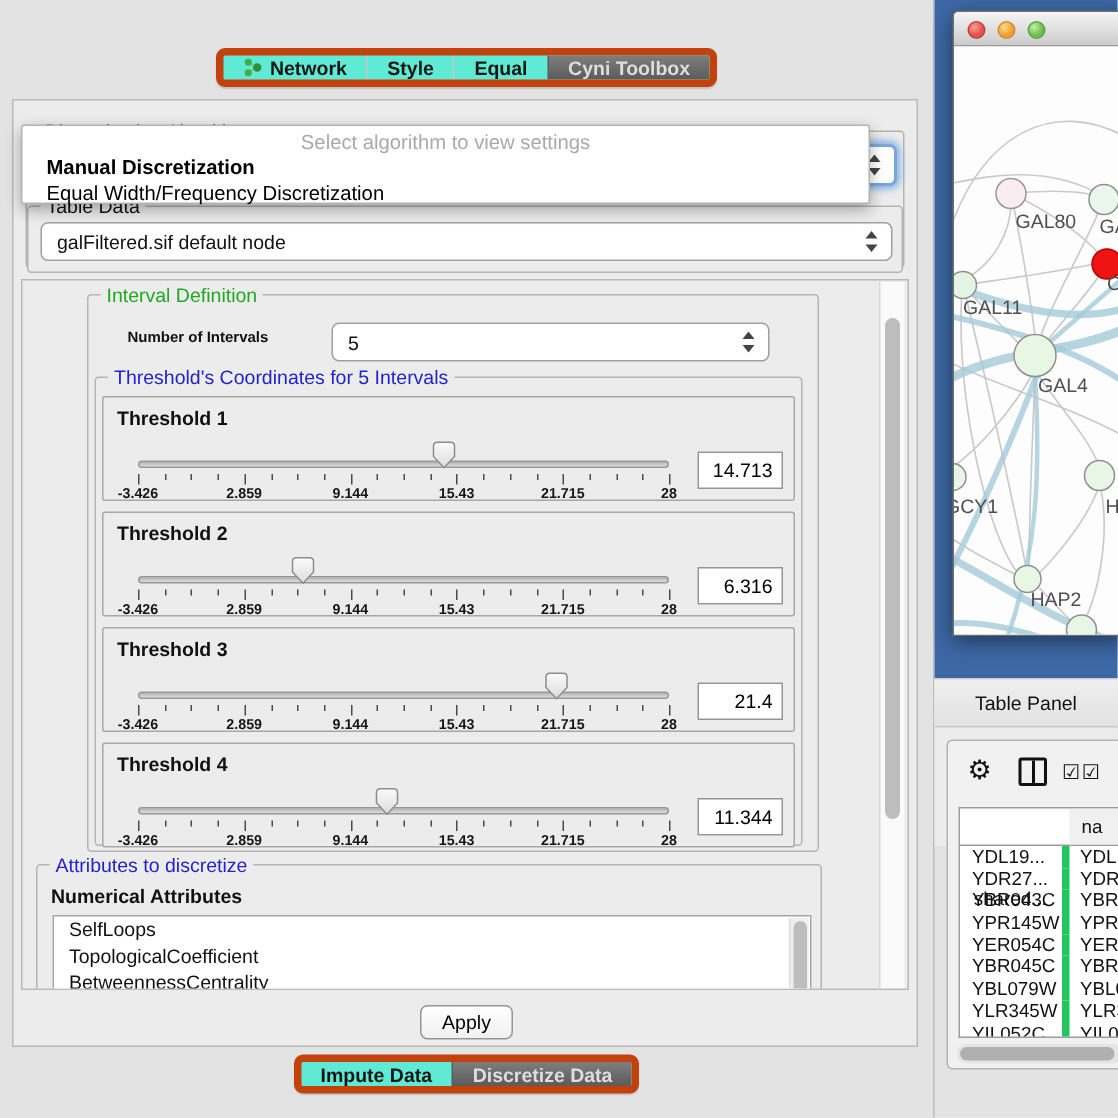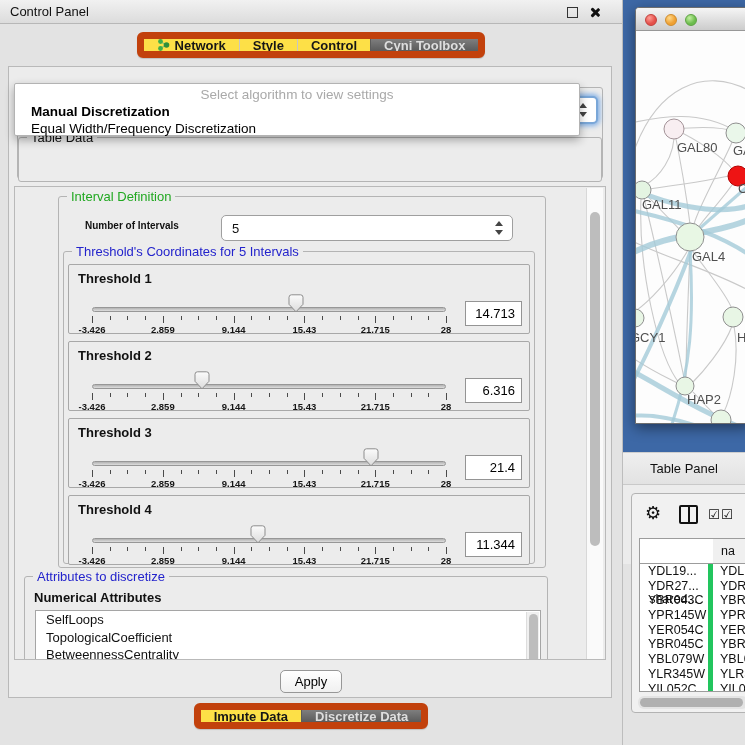--- a/index.html
+++ b/index.html
@@ -14,22 +14,22 @@
     font-size:13px; line-height:23px; padding-left:10px; }
   .float-btn { position:absolute; right:44px; top:7px; width:11px; height:11px;
     border:1.5px solid #333; background:transparent; cursor:default; }
   .close-btn { position:absolute; right:21px; top:6px; width:13px; height:13px; }
   .close-btn:before,.close-btn:after { content:""; position:absolute; left:6px; top:1px;
     width:2.5px; height:11px; background:#111; border-radius:1px; }
   .close-btn:before { transform:rotate(45deg);} .close-btn:after { transform:rotate(-45deg);}
 
   
   .seg-wrap { position:absolute; width:100%; display:flex; justify-content:center; }
-  .seg { display:inline-flex; border:7px solid #c2410c; border-radius:6px;
-    overflow:hidden; background:#fde047; height:26px; box-shadow:0 1px 1px rgba(0,0,0,.15); }
+  .seg { display:inline-flex; border:5px solid #c2410c; border-radius:6px;
+    overflow:hidden; background:#5eead4; height:26px; box-shadow:0 1px 1px rgba(0,0,0,.15); }
   .seg-item { padding:0 13px; line-height:25px; font-size:13px; font-weight:bold;
     color:#161616; border-left:1px solid #c6c6c6; white-space:nowrap;
     display:flex; align-items:center; gap:5px; }
   .seg-item:first-child { border-left:none; }
   .seg-item.selected { background:linear-gradient(#7e7e7e,#5b5b5b); color:#dedede;
     border-left-color:#5b5b5b; }
   .tabbar-top { top:32px; }
   .tabbar-bottom { top:703px; }
 
   .cp-main { position:absolute; left:8px; top:66px; width:604px; height:632px;
@@ -143,40 +143,35 @@
   .tcell.c1 { flex:1; padding-left:7px; }
   .hscroll { position:absolute; left:6px; bottom:3px; width:110px; height:13px;
     background:#e4e4e4; border-radius:6px; }
   .hscroll .thumb-h { position:absolute; left:2px; top:2px; width:103px; height:9px;
     background:#b0b0b0; border-radius:5px; }
 </style>
 </head>
 <body>
 
 <div class="control-panel">
-  <div class="cp-titlebar">
-    <span>Control Panel</span>
-    <div class="float-btn"></div>
-    <div class="close-btn"></div>
-  </div>
 
   <div class="seg-wrap tabbar-top">
     <div class="seg">
       <div class="seg-item">
         <svg class="net-icon" viewBox="0 0 13 14">
           <line x1="3.5" y1="3.5" x2="9" y2="7" stroke="#8fbf7a" stroke-width="1.2"></line>
           <line x1="3.5" y1="10.5" x2="9" y2="7" stroke="#8fbf7a" stroke-width="1.2"></line>
           <circle cx="3.5" cy="3.5" r="2.4" fill="#3fae49"></circle>
           <circle cx="3.5" cy="10.5" r="2.4" fill="#3fae49"></circle>
           <circle cx="9.5" cy="7" r="2.8" fill="#2e8f3a"></circle>
         </svg>
         <span>Network</span>
       </div>
       <div class="seg-item">Style</div>
-      <div class="seg-item">Control</div>
+      <div class="seg-item">Equal</div>
       <div class="seg-item selected">Cyni Toolbox</div>
     </div>
   </div>
 
   <div class="cp-main">
 
     <div class="groupbox" style="left:8px; top:20px; width:586px; height:92px;">
       <div class="grouplabel gl-plain">Discretization Algorithm</div>
       <div class="combo combo-focus" style="left:6px; top:8px; width:574px; height:28px;">
         <span class="stepper"></span>
@@ -184,20 +179,24 @@
     </div>
 
     <div class="algo-popup">
       <div class="popup-prompt">Select algorithm to view settings</div>
       <div class="popup-item bold">Manual Discretization</div>
       <div class="popup-item">Equal Width/Frequency Discretization</div>
     </div>
 
     <div class="groupbox" style="left:9px; top:70px; width:584px; height:45px; z-index:2; background:#ececec;">
       <div class="grouplabel gl-plain">Table Data</div>
+      <div class="combo" style="left:8px; top:10px; width:568px;">
+        <span>galFiltered.sif default node</span>
+        <span class="stepper"></span>
+      </div>
     </div>
 
     <div class="viewport">
 
       <div class="groupbox" style="left:43px; top:9px; width:488px; height:372px;">
         <div class="grouplabel gl-green">Interval Definition</div>
 
         <div style="position:absolute; left:26px; top:23px; font-size:10px; font-weight:bold;">Number of Intervals</div>
         <div class="combo" style="left:162px; top:18px; width:292px;">
           <span>5</span>

